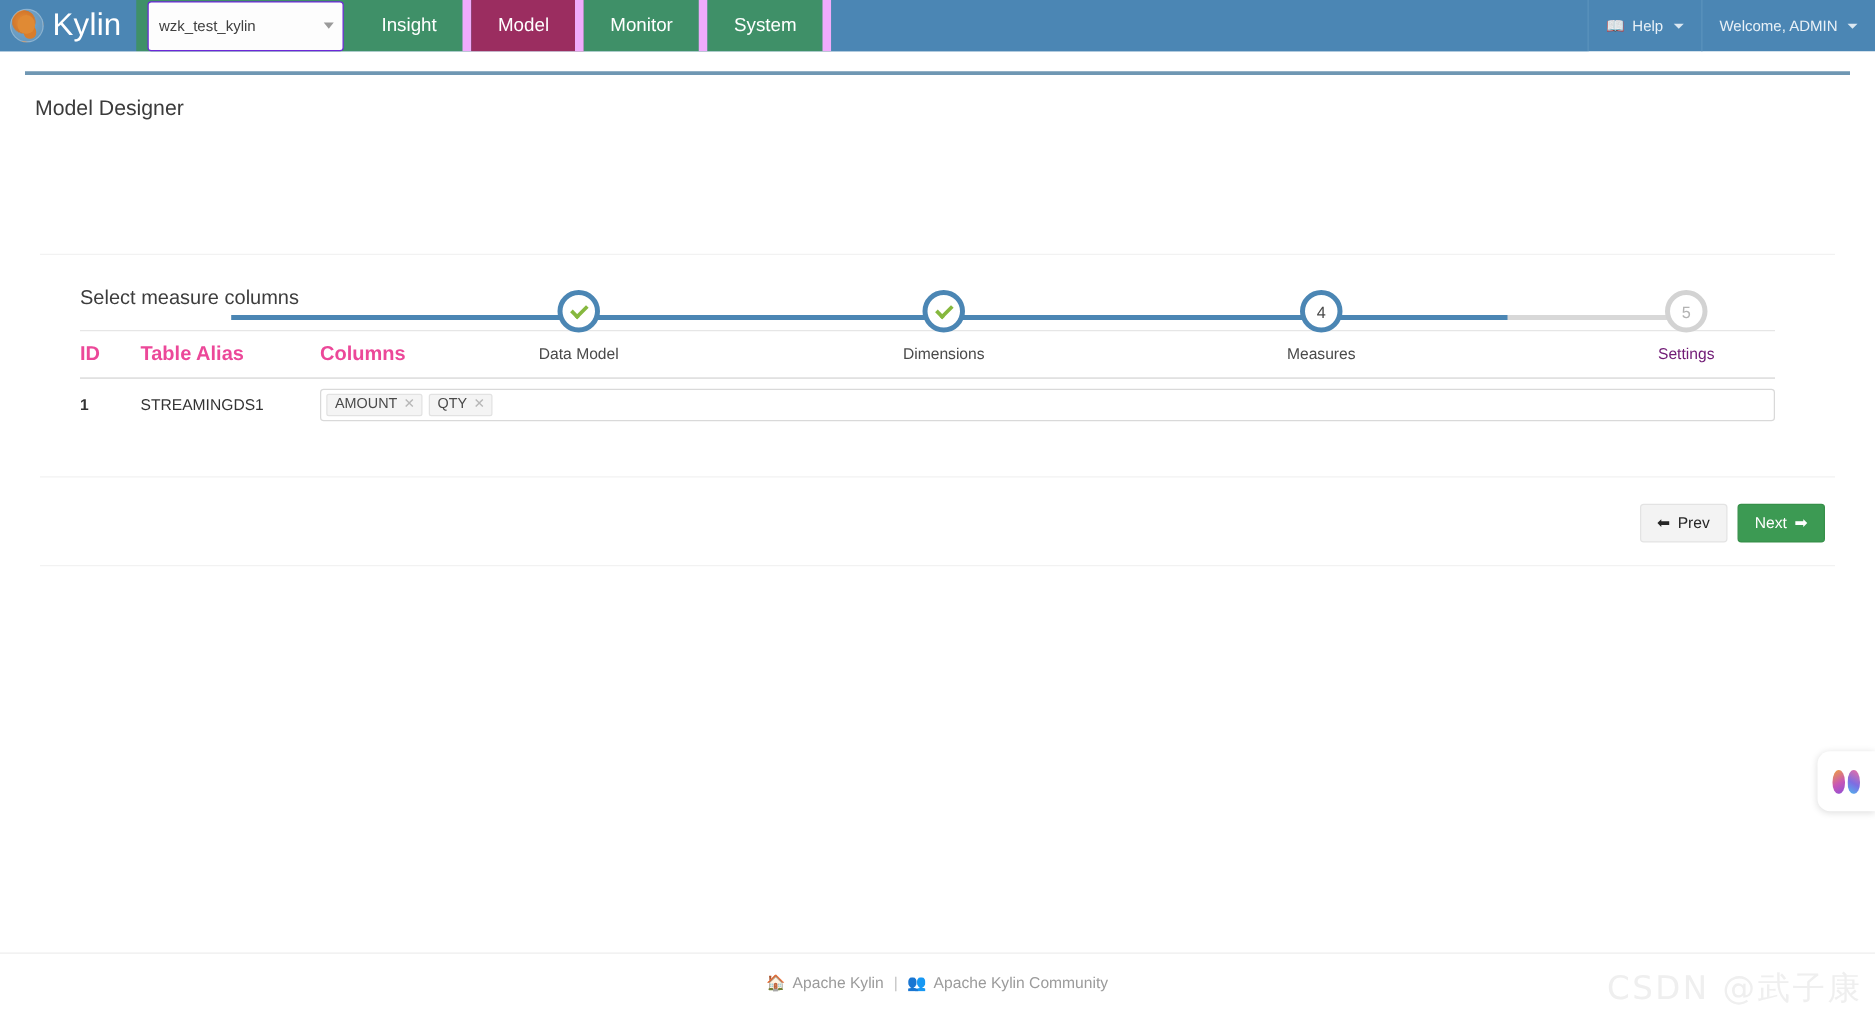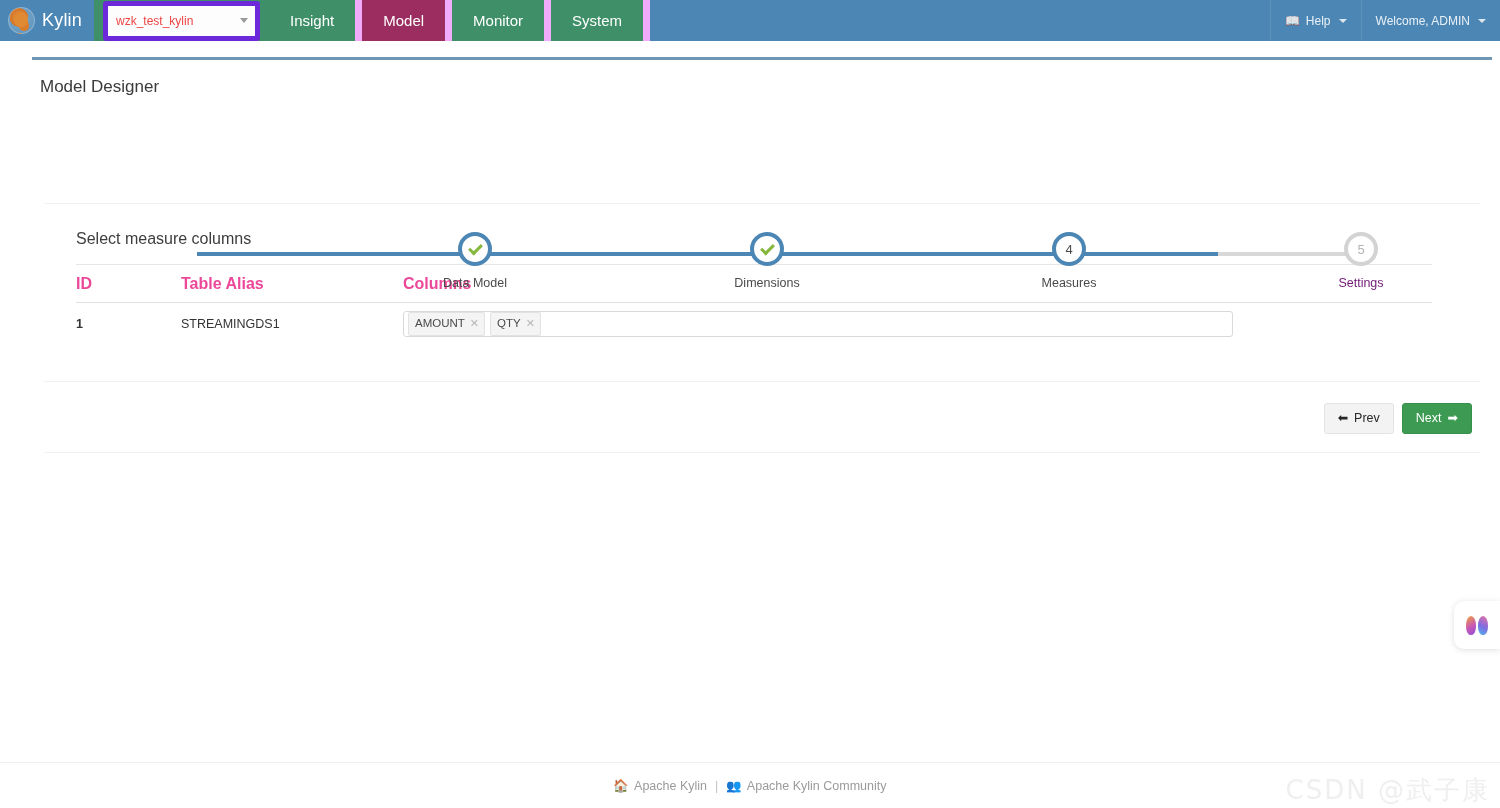--- a/index.html
+++ b/index.html
@@ -33,32 +33,32 @@
     position: relative; flex: none;
     border: 1px solid rgba(255,255,255,0.25);
   }
   .brand-logo::after {
     content: ""; position: absolute; left: 5px; top: 4px;
     width: 14px; height: 15px; border-radius: 50% 50% 45% 45%;
     background: #e08a34;
     box-shadow: 3px 6px 0 -2px #d87d2c;
   }
   .brand-text {
-    color: #ffffff; font-size: 18px; letter-spacing: .2px;
+    color: #ffffff; font-size: 25px; letter-spacing: .2px;
   }
   .project-select-wrap {
     display: flex; align-items: center;
     background: #3f9068; height: 41px; padding: 0 9px;
   }
   .project-select {
     width: 157px; height: 40px;
-    background: #fdfdfd; border: 5px solid #6d28d9; border-radius: 3px;
+    background: #fdfdfd; border: 1px solid #6d28d9; border-radius: 3px;
     display: flex; align-items: center; justify-content: space-between;
     padding: 0 7px 0 8px;
-    font-size: 12px; color: #ef4444;
+    font-size: 12px; color: #404040;
   }
   .caret-down {
     width: 0; height: 0;
     border-left: 4px solid transparent; border-right: 4px solid transparent;
     border-top: 5px solid #9a9a9a;
   }
   .navitem {
     display: flex; align-items: center; justify-content: center;
     height: 41px; padding: 0 21px;
     background: #3f9068; color: #ffffff; font-size: 15px;
@@ -78,21 +78,20 @@
     border-left: 4px solid transparent; border-right: 4px solid transparent;
     border-top: 4px solid #dbe8f2;
   }
 
   
   .panel {
     position: absolute; left: 20px; top: 57px;
     width: 1460px; min-height: 380px;
     background: #ffffff;
     border-top: 3px solid #6f97b3;
-    margin-left: 12px;
   }
   .panel-title {
     font-size: 17px; color: #3b3b3b;
     padding: 17px 0 0 8px;
   }
 
   
   .steps {
     position: relative;
     margin: 22px 0 0 0;
@@ -148,22 +147,22 @@
   }
   table.measures td {
     font-size: 12.5px; color: #333; padding: 8px 0;
     vertical-align: middle;
   }
   .col-id { width: 105px; }
   .col-alias { width: 222px; }
   .multiselect {
     border: 1px solid #d9d9d9; background: #fff;
     border-radius: 3px; height: 26px;
-    display: flex; gap: 5px;
-    padding: 0 4px; width: 830px;
+    display: flex; align-items: center; gap: 5px;
+    padding: 0 4px; width: 1164px;
   }
   .chip {
     display: inline-flex; align-items: center; gap: 5px;
     background: #f4f4f4; border: 1px solid #e2e2e2; border-radius: 2px;
     font-size: 11.5px; color: #4a4a4a;
     padding: 2px 5px 3px 6px; line-height: 1;
   }
   .chip .x { color: #b7b7b7; font-size: 11px; cursor: pointer; }
 
   

